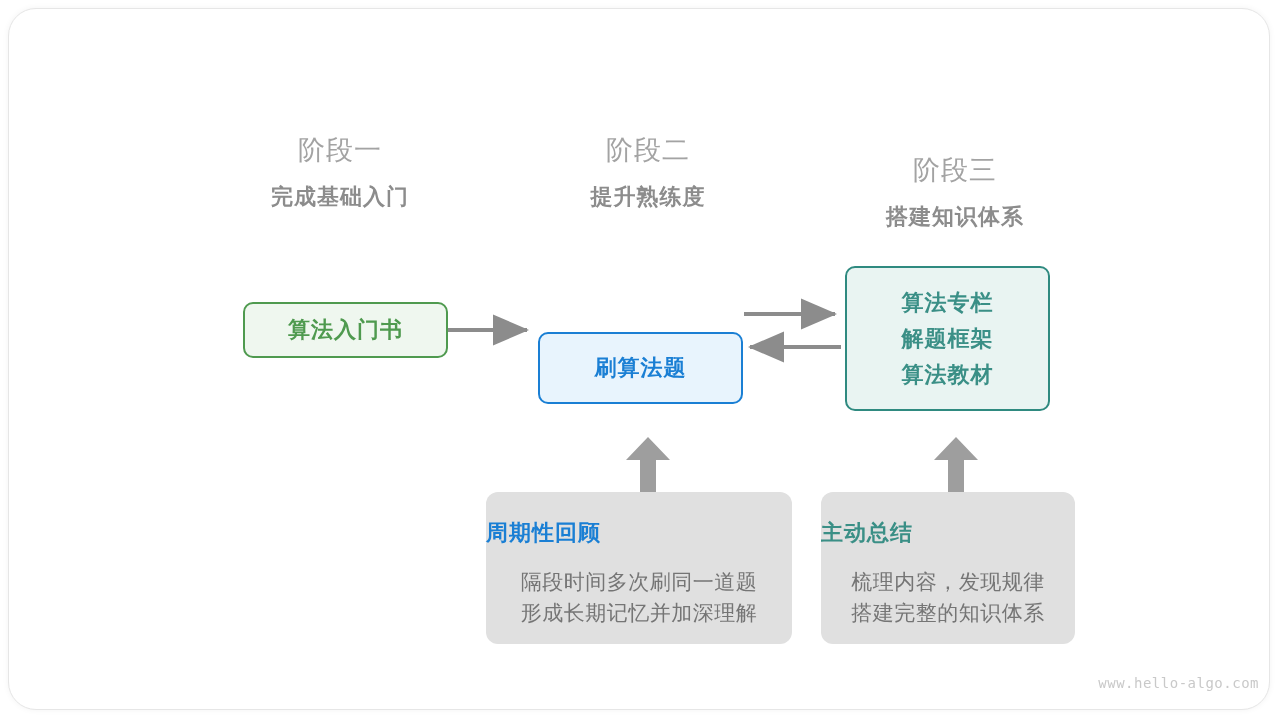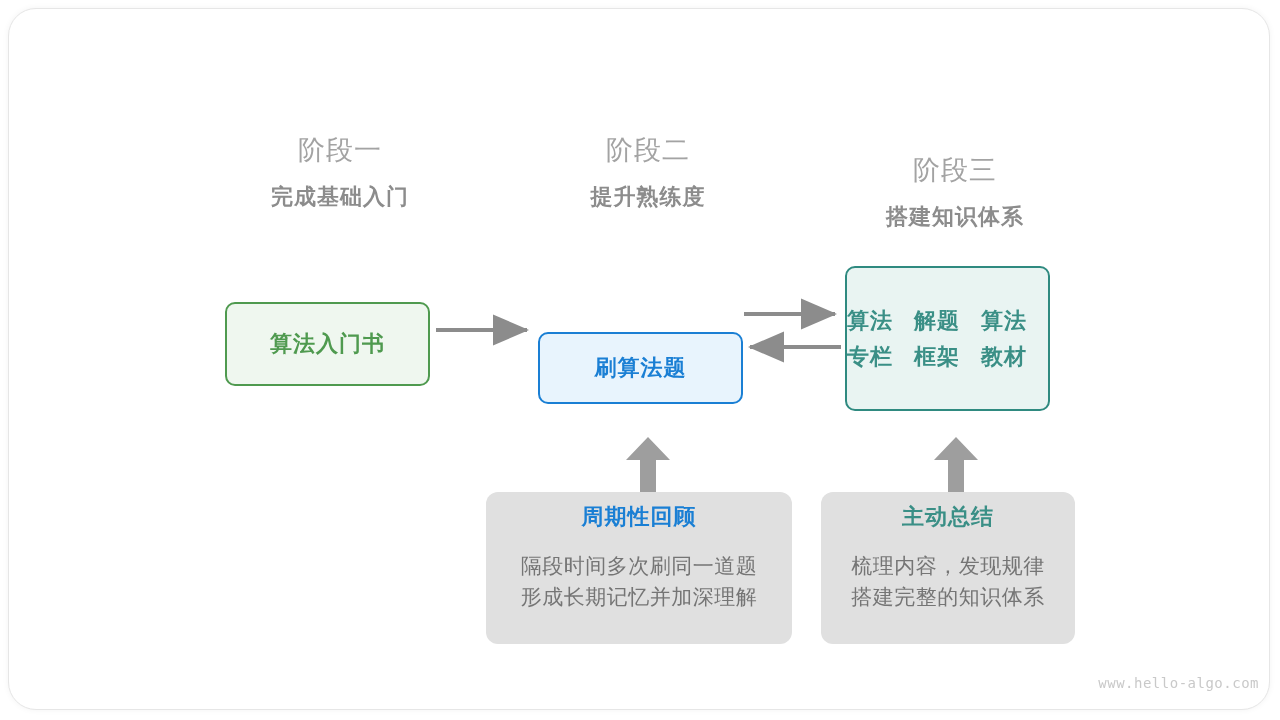--- a/index.html
+++ b/index.html
@@ -47,21 +47,21 @@
     line-height: 34px;
     margin-top: 12px;
     letter-spacing: 1px;
   }
 
   
   .node {
     position: absolute;
     box-sizing: border-box;
     display: flex;
-    flex-direction: row;
+    flex-direction: column;
     align-items: center;
     justify-content: center;
     border-radius: 10px;
     font-weight: bold;
     font-size: 22px;
     line-height: 36px;
     letter-spacing: 1px;
   }
   .node-green {
     background: #eff7ef;
@@ -80,22 +80,21 @@
   }
 
   
   .note {
     position: absolute;
     box-sizing: border-box;
     background: #e0e0e0;
     border-radius: 12px;
     display: flex;
     flex-direction: column;
-    align-items: center;
-    padding-top: 10px;
+    padding-top: 26px;
   }
   .note-title {
     font-size: 22px;
     font-weight: bold;
     line-height: 30px;
     letter-spacing: 1px;
   }
   .note-title.blue { color: #1a7fd4; }
   .note-title.teal { color: #3a8f86; }
   .note-body {
@@ -170,21 +169,21 @@
   </div>
   <div class="stage" style="left:509px; top:123px;">
     <div class="stage-num">阶段二</div>
     <div class="stage-title">提升熟练度</div>
   </div>
   <div class="stage" style="left:816px; top:123px;margin-top:20px;">
     <div class="stage-num">阶段三</div>
     <div class="stage-title">搭建知识体系</div>
   </div>
 
-  <div class="node node-green" style="left:216px; top:293px; width:205px; height:84px;">
+  <div class="node node-green" style="left:234px; top:293px; width:205px; height:56px;">
     <div>算法入门书</div>
   </div>
 
   <div class="node node-blue" style="left:529px; top:293px; width:205px; height:72px;margin-top:30px;">
     <div>刷算法题</div>
   </div>
 
   <div class="node node-teal" style="left:836px; top:257px; width:205px; height:145px;">
     <div>算法专栏</div>
     <div>解题框架</div>

